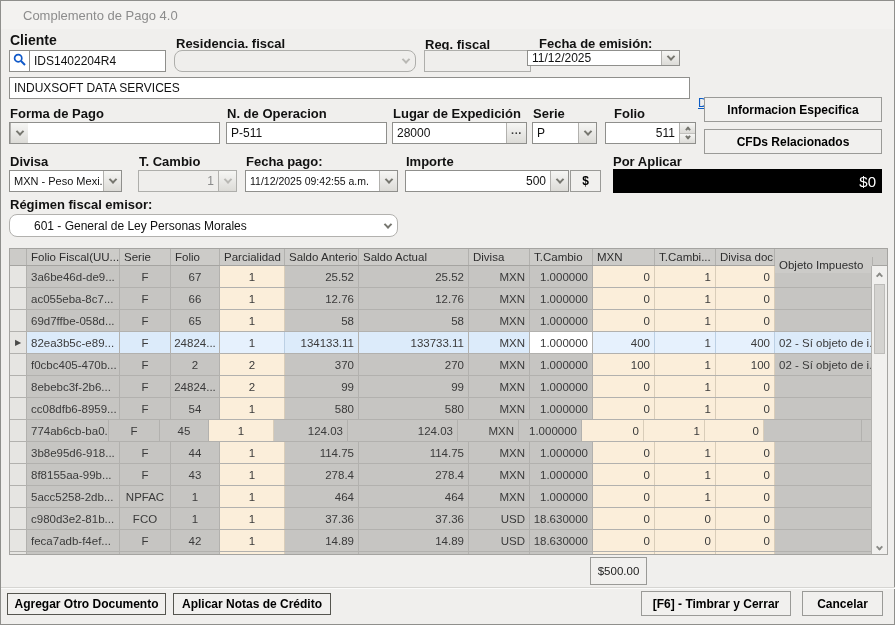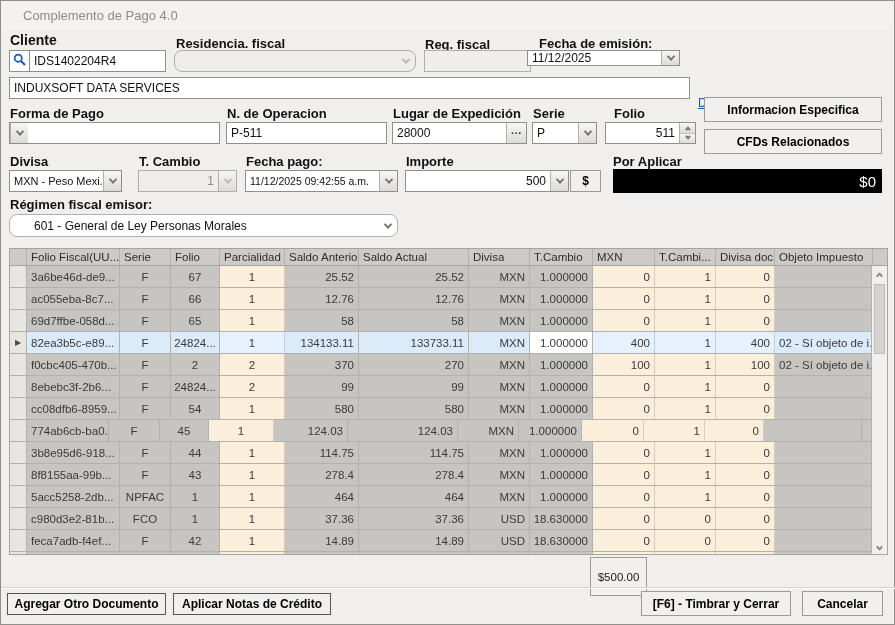--- a/index.html
+++ b/index.html
@@ -197,21 +197,21 @@
         <div class="gc h" style="width: 51px;">Serie</div>
         <div class="gc h" style="width: 49px;">Folio</div>
         <div class="gc h" style="width: 65px;">Parcialidad</div>
         <div class="gc h" style="width: 74px;">Saldo Anterior</div>
         <div class="gc h" style="width: 110px;">Saldo Actual</div>
         <div class="gc h" style="width: 61px;">Divisa</div>
         <div class="gc h" style="width: 63px;">T.Cambio</div>
         <div class="gc h" style="width: 62px;">MXN</div>
         <div class="gc h" style="width: 61px;">T.Cambi...</div>
         <div class="gc h" style="width: 59px;">Divisa doc</div>
-        <div class="gc h" style="width: 98px;">Objeto Impuesto</div>
+        <div class="gc h" style="width: 98px; margin-top: 8px;">Objeto Impuesto</div>
       </div>
     <div class="gbody">
         <div class="grow">
           <div class="gc mk" style="width: 17px;"></div>
           <div class="gc " style="width: 93px;">3a6be46d-de9...</div>
           <div class="gc c" style="width: 51px;">F</div>
           <div class="gc c" style="width: 49px;">67</div>
           <div class="gc c ed" style="width: 65px;">1</div>
           <div class="gc r" style="width: 74px;">25.52</div>
           <div class="gc r" style="width: 110px;">25.52</div>
@@ -422,21 +422,21 @@
       <div class="sb-arrow" style="top:0;">
           <span class="cv up"></span>
         </div>
       <div class="sb-thumb" style="top:18px;height:70px;"></div>
       <div class="sb-arrow" style="bottom:0;">
           <span class="cv"></span>
         </div>
     </div>
   </div>
 
-  <div class="sumbox" style="left:589px;top:556px;width:57px;height:39px;">$500.00</div>
+  <div class="sumbox" style="left:589px;top:556px;width:57px;height:28px;">$500.00</div>
 
   <div class="divider"></div>
 
   <div class="btn darkb" style="left:172px;top:592px;width:158px;height:22px;">Aplicar Notas de Crédito</div>
   <div class="btn darkb" style="left:6px;top:592px;width:159px;height:22px;">Agregar Otro Documento</div>
   <div class="btn" style="left:640px;top:590px;width:150px;height:25px;">[F6] - Timbrar y Cerrar</div>
   <div class="btn" style="left:801px;top:590px;width:81px;height:25px;">Cancelar</div>
 </div>
 
 </body></html>

